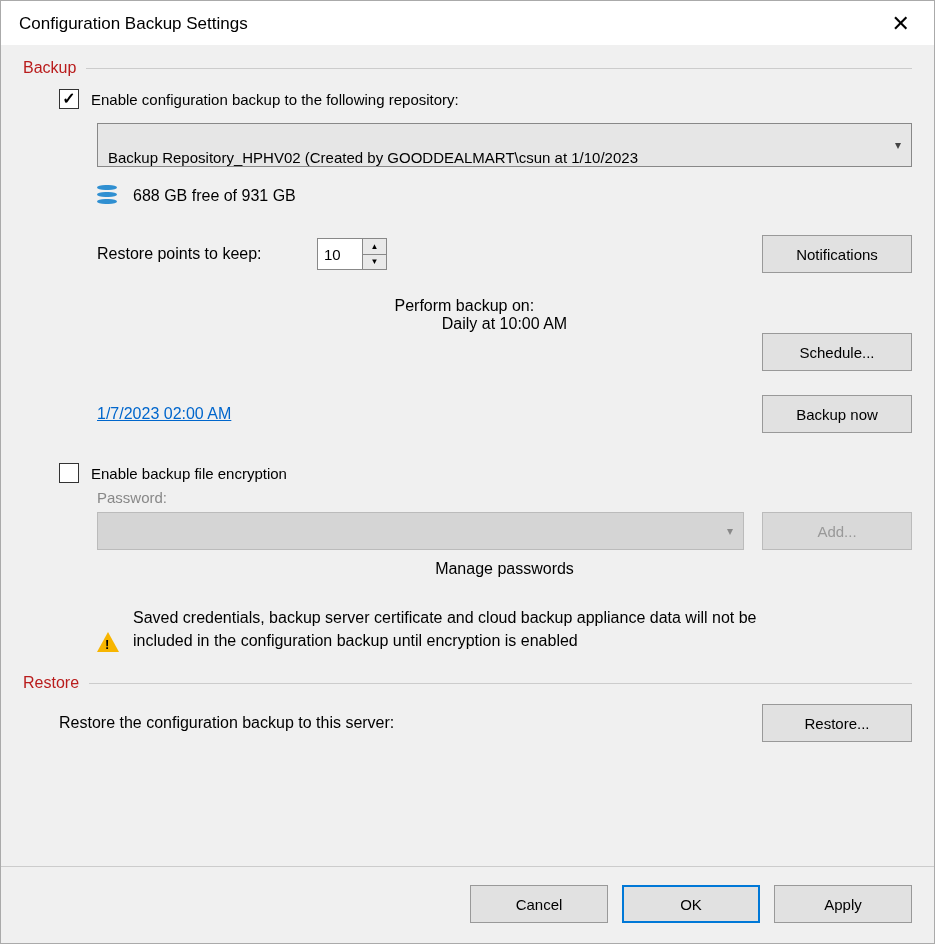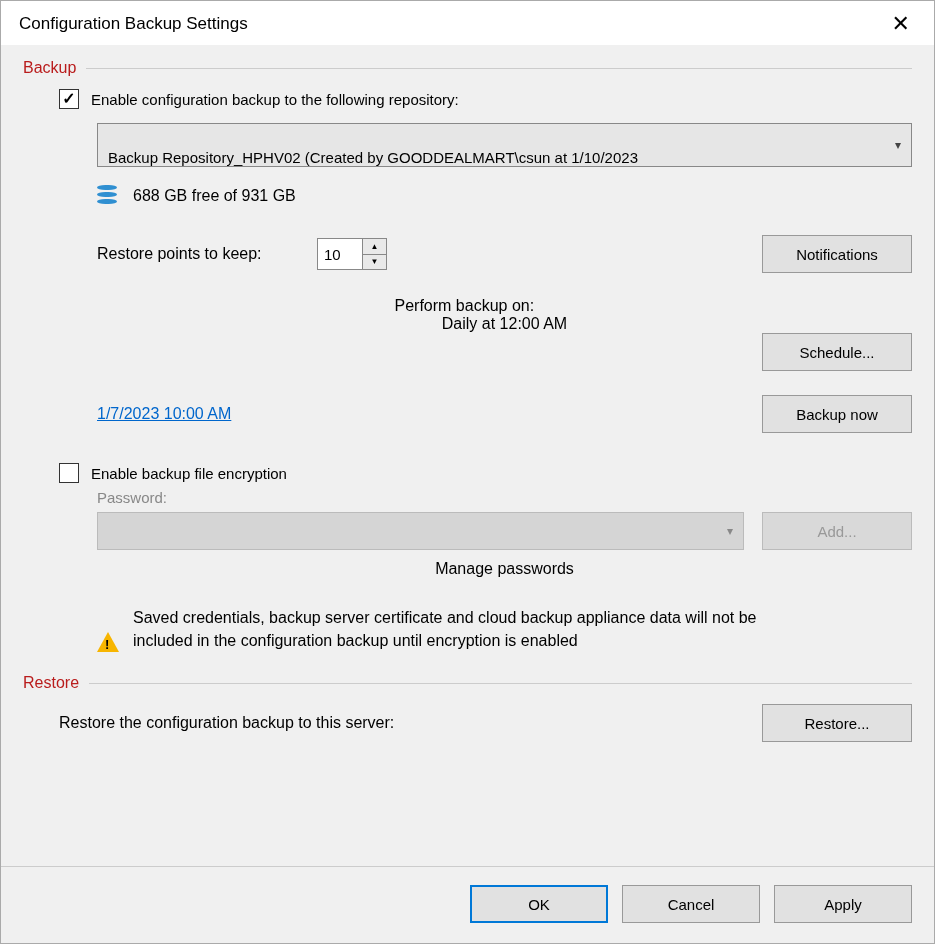--- a/index.html
+++ b/index.html
@@ -293,26 +293,26 @@
         <div class="btns">
           <div>▲</div>
           <div>▼</div>
         </div>
       </div>
       <button class="btn right-btn">Notifications</button>
     </div>
 
     <div class="row indent2" style="margin-bottom:24px;flex-direction:column;">
       <span class="label-col">Perform backup on:</span>
-      <span class="val-col">Daily at 12:00 AM</span>
+      <span class="val-col">Daily at 10:00 AM</span>
       <button class="btn right-btn">Schedule...</button>
     </div>
 
     <div class="row indent2" style="margin-bottom:30px;">
-      <span class="val-col"><a class="link">1/7/2023 10:00 AM</a></span>
+      <span class="val-col"><a class="link">1/7/2023 02:00 AM</a></span>
       <button class="btn right-btn">Backup now</button>
     </div>
 
     <div class="row indent1" style="margin-bottom:6px;">
       <span class="check"></span>
       <span>Enable backup file encryption</span>
     </div>
 
     <div class="indent2">
       <div class="pw-label">Password:</div>
@@ -337,19 +337,19 @@
 
     <div class="row indent1" style="margin-bottom:10px;">
       <span style="font-size:16px;">Restore the configuration backup to this server:</span>
       <button class="btn right-btn">Restore...</button>
     </div>
 
     <div style="flex:1"></div>
     <div class="footer-sep"></div>
 
     <div class="footer">
+      <button class="btn">Cancel</button>
       <button class="btn primary">OK</button>
-      <button class="btn">Cancel</button>
       <button class="btn">Apply</button>
     </div>
 
   </div>
 </div>
 
 </body></html>

